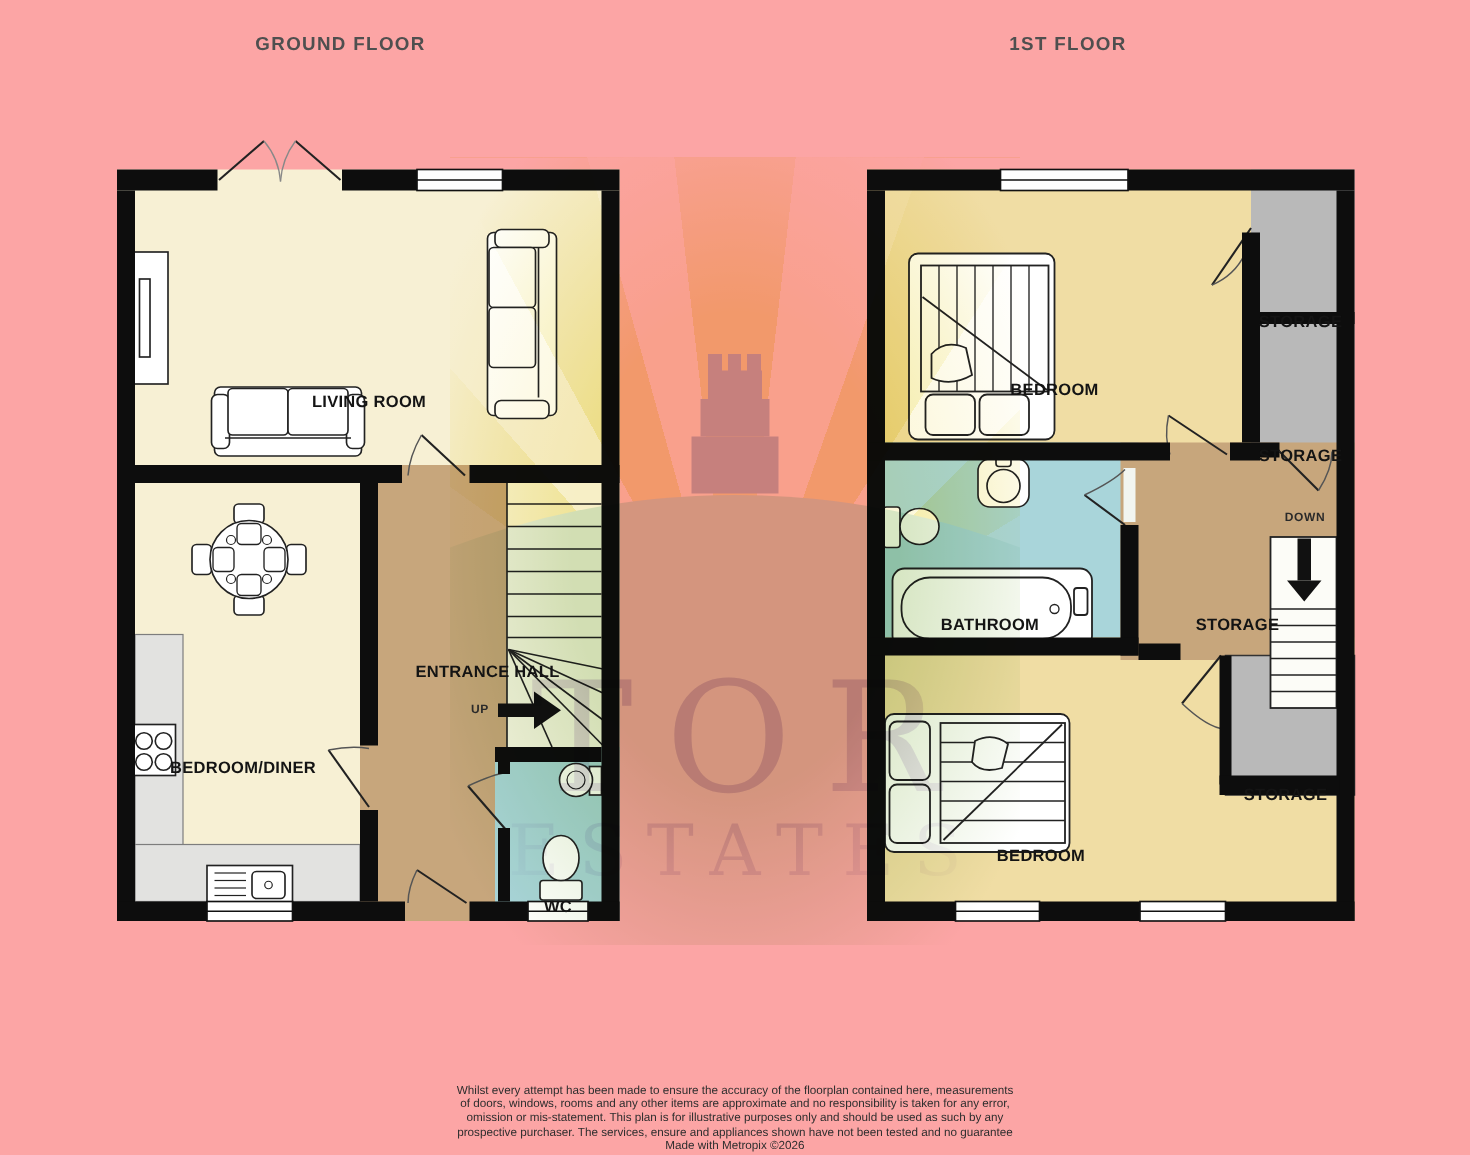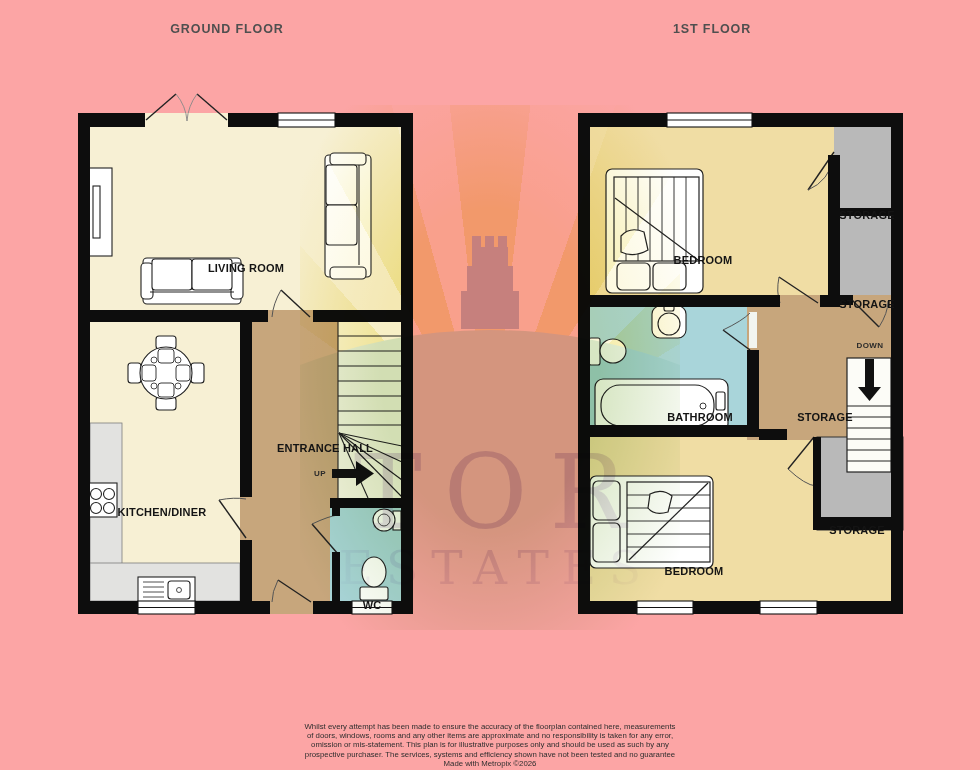--- a/index.html
+++ b/index.html
@@ -332,36 +332,36 @@
   <div class="wm-word1">TOR</div>
   <div class="wm-word2">ESTATES</div>
   <div class="wm-fade"></div>
 </div>
 
 <div id="labels">
   <div class="ftitle" style="left:227px;top:29px">GROUND FLOOR</div>
   <div class="ftitle" style="left:712px;top:29px">1ST FLOOR</div>
 
   <div class="rlabel" style="left:246px;top:220px">LIVING ROOM</div>
-  <div class="rlabel" style="left:162px;top:464px">KITCHEN/DINER</div>
+  <div class="rlabel" style="left:162px;top:464px">BEDROOM/DINER</div>
   <div class="rlabel" style="left:325px;top:400px">ENTRANCE HALL</div>
   <div class="rlabel" style="left:372px;top:557px">WC</div>
   <div class="slabel" style="left:320px;top:473px">UP</div>
 
   <div class="rlabel" style="left:703px;top:212px">BEDROOM</div>
   <div class="rlabel" style="left:867px;top:167px">STORAGE</div>
   <div class="rlabel" style="left:867px;top:256px">STORAGE</div>
-  <div class="rlabel" style="left:700px;top:369px">BATHROOM</div>
+  <div class="rlabel" style="left:660px;top:369px">BATHROOM</div>
   <div class="rlabel" style="left:825px;top:369px">STORAGE</div>
   <div class="slabel" style="left:870px;top:345px">DOWN</div>
   <div class="rlabel" style="left:857px;top:482px">STORAGE</div>
   <div class="rlabel" style="left:694px;top:523px">BEDROOM</div>
 </div>
 
 <div id="footer">
   <div>Whilst every attempt has been made to ensure the accuracy of the floorplan contained here, measurements</div>
   <div>of doors, windows, rooms and any other items are approximate and no responsibility is taken for any error,</div>
   <div>omission or mis-statement. This plan is for illustrative purposes only and should be used as such by any</div>
-  <div>prospective purchaser. The services, systems and efficiency shown have not been tested and no guarantee</div>
+  <div>prospective purchaser. The services, ensure and appliances shown have not been tested and no guarantee</div>
   <div>Made with Metropix ©2026</div>
 </div>
 
 </div>
 
 </body></html>

